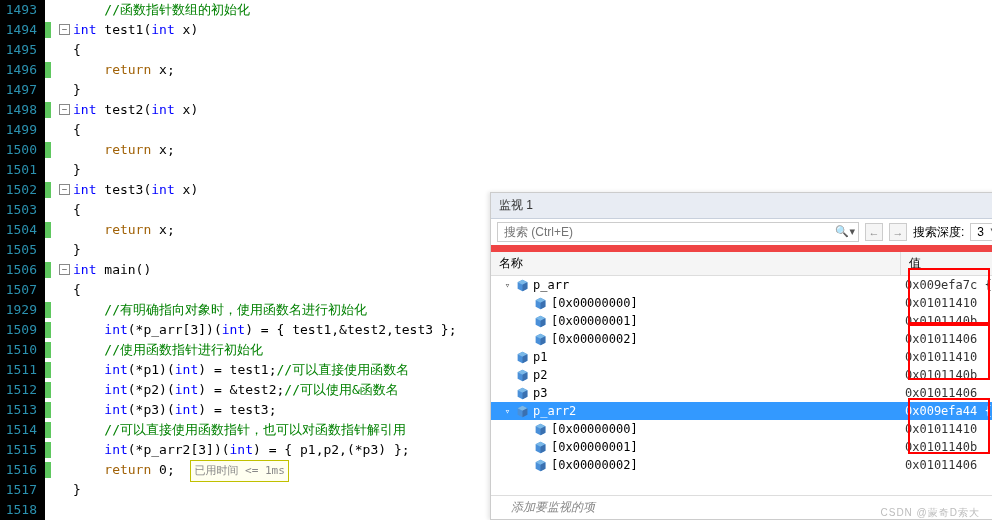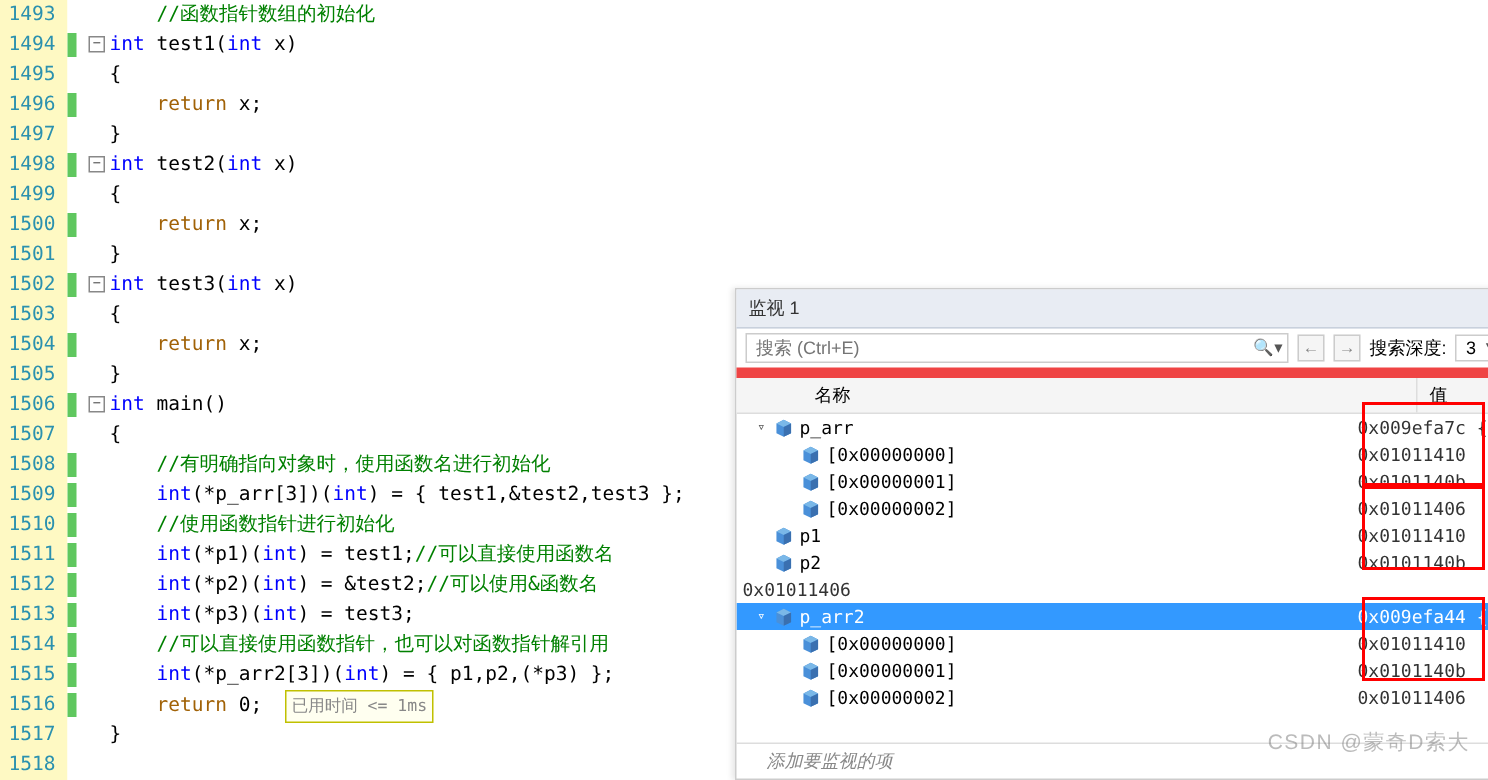--- a/index.html
+++ b/index.html
@@ -1,18 +1,18 @@
 <!DOCTYPE html>
 <html><head>
 <meta charset="utf-8">
 <style>
 * { margin: 0; padding: 0; box-sizing: border-box; }
 body { font-family: Consolas, monospace; font-size: 13px; background: #fff; width: 992px; height: 520px; overflow: hidden; position: relative; }
 .editor { position: absolute; left: 0; top: 0; width: 992px; height: 520px; display: flex; }
-.gutter { width: 45px; background: #fef9c3; text-align: right; padding-right: 8px; color: #2b91af; font-size: 13px; line-height: 20px; }
+.gutter { width: 45px; background: #000000; text-align: right; padding-right: 8px; color: #2b91af; font-size: 13px; line-height: 20px; }
 .gutter div { height: 20px; }
 .marks { width: 28px; background: #fff; position: relative; }
 .mark { position: absolute; left: 0; width: 6px; height: 16px; background: #5fc75f; }
 .fold { position: absolute; left: 14px; width: 11px; height: 11px; border: 1px solid #888; background: #fff; font-size: 9px; text-align: center; line-height: 9px; color: #555; }
 .code { flex: 1; line-height: 20px; white-space: pre; font-size: 13px; }
 .code div { height: 20px; }
 .kw { color: #0000ff; }
 .cm { color: #008000; }
 .p { color: #a16207; }
 .yellow-box { display: inline-block; border: 1px solid #c0c000; padding: 0 3px; font-size: 11px; color: #888; background: #fffff0; }
@@ -20,36 +20,36 @@
 .watch { position: absolute; left: 490px; top: 192px; width: 540px; height: 328px; background: #fff; border: 1px solid #ccc; box-shadow: -2px 0 4px rgba(0,0,0,0.1); display: flex; flex-direction: column; }
 .watch-title { background: #e8ecf3; border-bottom: 1px solid #c8d0dc; padding: 4px 8px; font-family: "Microsoft YaHei", sans-serif; font-size: 12px; color: #333; }
 .watch-search { display: flex; align-items: center; border-bottom: 7px solid #ef4444; padding: 3px 6px; gap: 6px; font-family: "Microsoft YaHei", sans-serif; font-size: 12px; }
 .search-input { flex: 1; border: 1px solid #ccc; padding: 2px 18px 2px 6px; font-size: 12px; color: #888; position: relative; }
 .search-wrap { position: relative; flex: 1; display: flex; }
 .mag { position: absolute; right: 4px; top: 3px; font-size: 11px; color: #555; }
 .nav-btn { width: 18px; height: 18px; border: 1px solid #ccc; background: #f5f5f5; text-align: center; font-size: 11px; color: #888; line-height: 16px; }
 .depth-sel { border: 1px solid #ccc; padding: 1px 14px 1px 6px; font-size: 12px; background: #fff; position: relative; }
 .depth-sel::after { content: "▾"; position: absolute; right: 3px; top: 1px; font-size: 9px; color: #555; }
 .watch-header { display: flex; border-bottom: 1px solid #ddd; background: #f5f5f5; font-family: "Microsoft YaHei", sans-serif; font-size: 12px; }
-.wh-name { width: 410px; padding: 3px 8px; border-right: 1px solid #ddd; margin-left: 44px; }
+.wh-name { width: 410px; padding: 3px 8px; border-right: 1px solid #ddd; }
 .wh-value { flex: 1; padding: 3px 8px; }
 .watch-body { flex: 1; overflow: hidden; }
 .wrow { display: flex; height: 18px; align-items: center; font-size: 12px; font-family: Consolas, monospace; }
 .wrow.sel { background: #3399ff; color: #fff; }
 .wname { width: 410px; padding-left: 8px; display: flex; align-items: center; gap: 4px; }
 .wvalue { flex: 1; padding-left: 4px; color: #333; }
 .wrow.sel .wvalue { color: #fff; }
 .tri { width: 9px; font-size: 9px; color: #555; display: inline-block; text-align: center; }
 .wrow.sel .tri { color: #fff; }
 .cube { width: 13px; height: 13px; display: inline-flex; align-items: center; justify-content: center; }
 .cube svg { width: 13px; height: 13px; }
 .indent { display: inline-block; }
 .redbox { position: absolute; border: 2px solid #ff0000; pointer-events: none; }
 .watch-footer { border-top: 1px solid #ddd; padding: 3px 20px; font-family: "Microsoft YaHei", sans-serif; font-size: 12px; color: #888; font-style: italic; }
-.watermark { position: absolute; right: 12px; bottom: 16px; font-family: "Microsoft YaHei", sans-serif; font-size: 14px; color: rgba(120,120,120,0.5); letter-spacing: 1px; margin-left: 18px; }
+.watermark { position: absolute; right: 12px; bottom: 0; font-family: "Microsoft YaHei", sans-serif; font-size: 10px; color: rgba(120,120,120,0.5); letter-spacing: 1px; margin-left: 18px; }
 </style>
 </head>
 <body>
 
 <div class="editor">
   <div class="gutter" id="gutter">
       <div>1493</div>
       <div>1494</div>
       <div>1495</div>
       <div>1496</div>
@@ -57,21 +57,21 @@
       <div>1498</div>
       <div>1499</div>
       <div>1500</div>
       <div>1501</div>
       <div>1502</div>
       <div>1503</div>
       <div>1504</div>
       <div>1505</div>
       <div>1506</div>
       <div>1507</div>
-      <div>1508</div>
+      <div>1929</div>
       <div>1509</div>
       <div>1510</div>
       <div>1511</div>
       <div>1512</div>
       <div>1513</div>
       <div>1514</div>
       <div>1515</div>
       <div>1516</div>
       <div>1517</div>
       <div>1518</div>
@@ -203,20 +203,32 @@
               <path fill="#4a90d9" d="M8 1l6 3v8l-6 3-6-3V4z"></path>
               <path fill="#7ab8e8" d="M8 1l6 3-6 3-6-3z"></path>
               <path fill="#3a70b0" d="M8 7l6-3v8l-6 3z"></path>
             </svg>
           </span>
           <span>p2</span>
         </div>
         <div class="wvalue">0x0101140b</div>
       </div>
       <div class="wrow">
+        <div class="wname">
+          <span class="indent" style="width: 0px;"></span>
+          <span class="tri"></span>
+          <span class="cube">
+            <svg viewBox="0 0 16 16">
+              <path fill="#4a90d9" d="M8 1l6 3v8l-6 3-6-3V4z"></path>
+              <path fill="#7ab8e8" d="M8 1l6 3-6 3-6-3z"></path>
+              <path fill="#3a70b0" d="M8 7l6-3v8l-6 3z"></path>
+            </svg>
+          </span>
+          <span>p3</span>
+        </div>
         <div class="wvalue">0x01011406</div>
       </div>
       <div class="wrow sel">
         <div class="wname">
           <span class="indent" style="width: 0px;"></span>
           <span class="tri">▿</span>
           <span class="cube">
             <svg viewBox="0 0 16 16">
               <path fill="#4a90d9" d="M8 1l6 3v8l-6 3-6-3V4z"></path>
               <path fill="#7ab8e8" d="M8 1l6 3-6 3-6-3z"></path>

